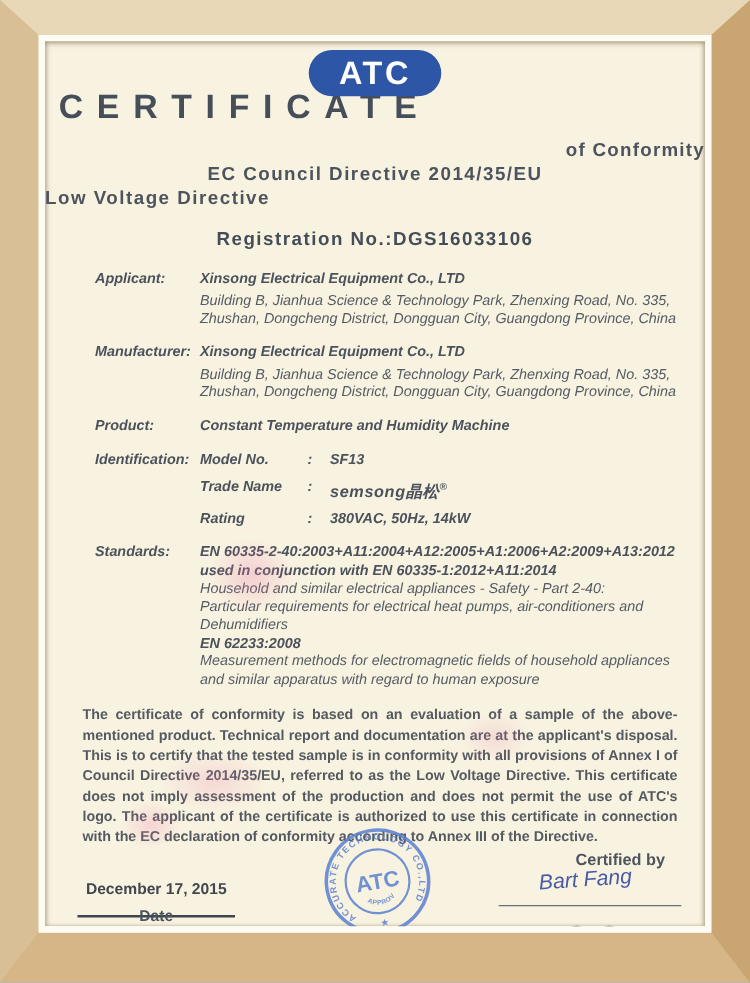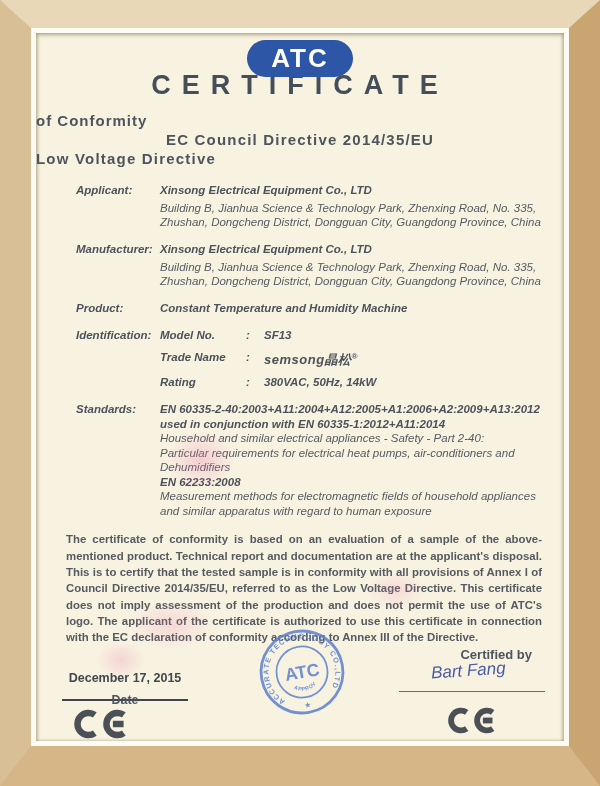--- a/index.html
+++ b/index.html
@@ -28,24 +28,24 @@
   .s2{left:90px;top:560px;width:90px;height:50px;background:radial-gradient(rgba(235,120,170,.22),transparent 70%);}
   .s3{left:330px;top:530px;width:60px;height:40px;background:radial-gradient(rgba(235,120,170,.20),transparent 70%);}
   .s4{left:60px;top:600px;width:50px;height:40px;background:radial-gradient(rgba(235,120,170,.25),transparent 70%);}
 
   .logo-pill{
     width:106px;height:37px;margin:7px auto 0;border-radius:20px;
     background:#2e56a6;color:#fff;display:flex;align-items:center;justify-content:center;
     font-size:26px;font-weight:bold;letter-spacing:2px;position:relative;z-index:2;
   }
   .title{
-    margin-top:-7px;text-align:center;font-size:27px;font-weight:bold;
-    letter-spacing:11px;color:#454e59;position:relative;z-index:1;
-  }
-  .sub1{margin-top:11px;text-align:left;font-size:15px;font-weight:bold;letter-spacing:1px;color:#4d545d;}
+    margin-top:-7px;text-align:left;font-size:27px;font-weight:bold;
+    letter-spacing:11px;padding-left:11px;color:#454e59;position:relative;z-index:1;
+  }
+  .sub1{margin-top:11px;text-align:right;font-size:15px;font-weight:bold;letter-spacing:1px;color:#4d545d;}
   .sub2{margin-top:2px;text-align:center;font-size:15px;font-weight:bold;letter-spacing:1.2px;color:#4d545d;}
   .sub3{margin-top:2px;text-align:left;font-size:15px;font-weight:bold;letter-spacing:1.2px;color:#4d545d;}
   .registration{margin-top:16px;text-align:center;font-size:15px;font-weight:bold;letter-spacing:1.2px;color:#454d57;}
 
   .row{display:flex;padding:0 20px 0 40px;font-size:11.5px;line-height:14px;font-style:italic;}
   .row-label{width:84px;flex:none;font-weight:bold;}
   .row-value{flex:1;}
   .name{font-weight:bold;}
   .addr{margin-top:4px;font-weight:normal;color:#555b63;}
   .mt-app{margin-top:16px;}
@@ -94,20 +94,21 @@
         <div class="stain s3"></div>
         <div class="stain s4"></div>
 
         <div class="logo-pill">
           <span>ATC</span>
         </div>
         <div class="title">CERTIFICATE</div>
         <div class="sub1">of Conformity</div>
         <div class="sub2">EC Council Directive 2014/35/EU</div>
         <div class="sub3">Low Voltage Directive</div>
+        <div class="registration">Registration No.:DGS16033106</div>
 
         <div class="row mt-app">
           <div class="row-label">Applicant:</div>
           <div class="row-value">
             <div class="name">Xinsong Electrical Equipment Co., LTD</div>
             <div class="addr">Building B, Jianhua Science &amp; Technology Park, Zhenxing Road, No. 335, Zhushan, Dongcheng District, Dongguan City, Guangdong Province, China</div>
           </div>
         </div>
 
         <div class="row mt">

